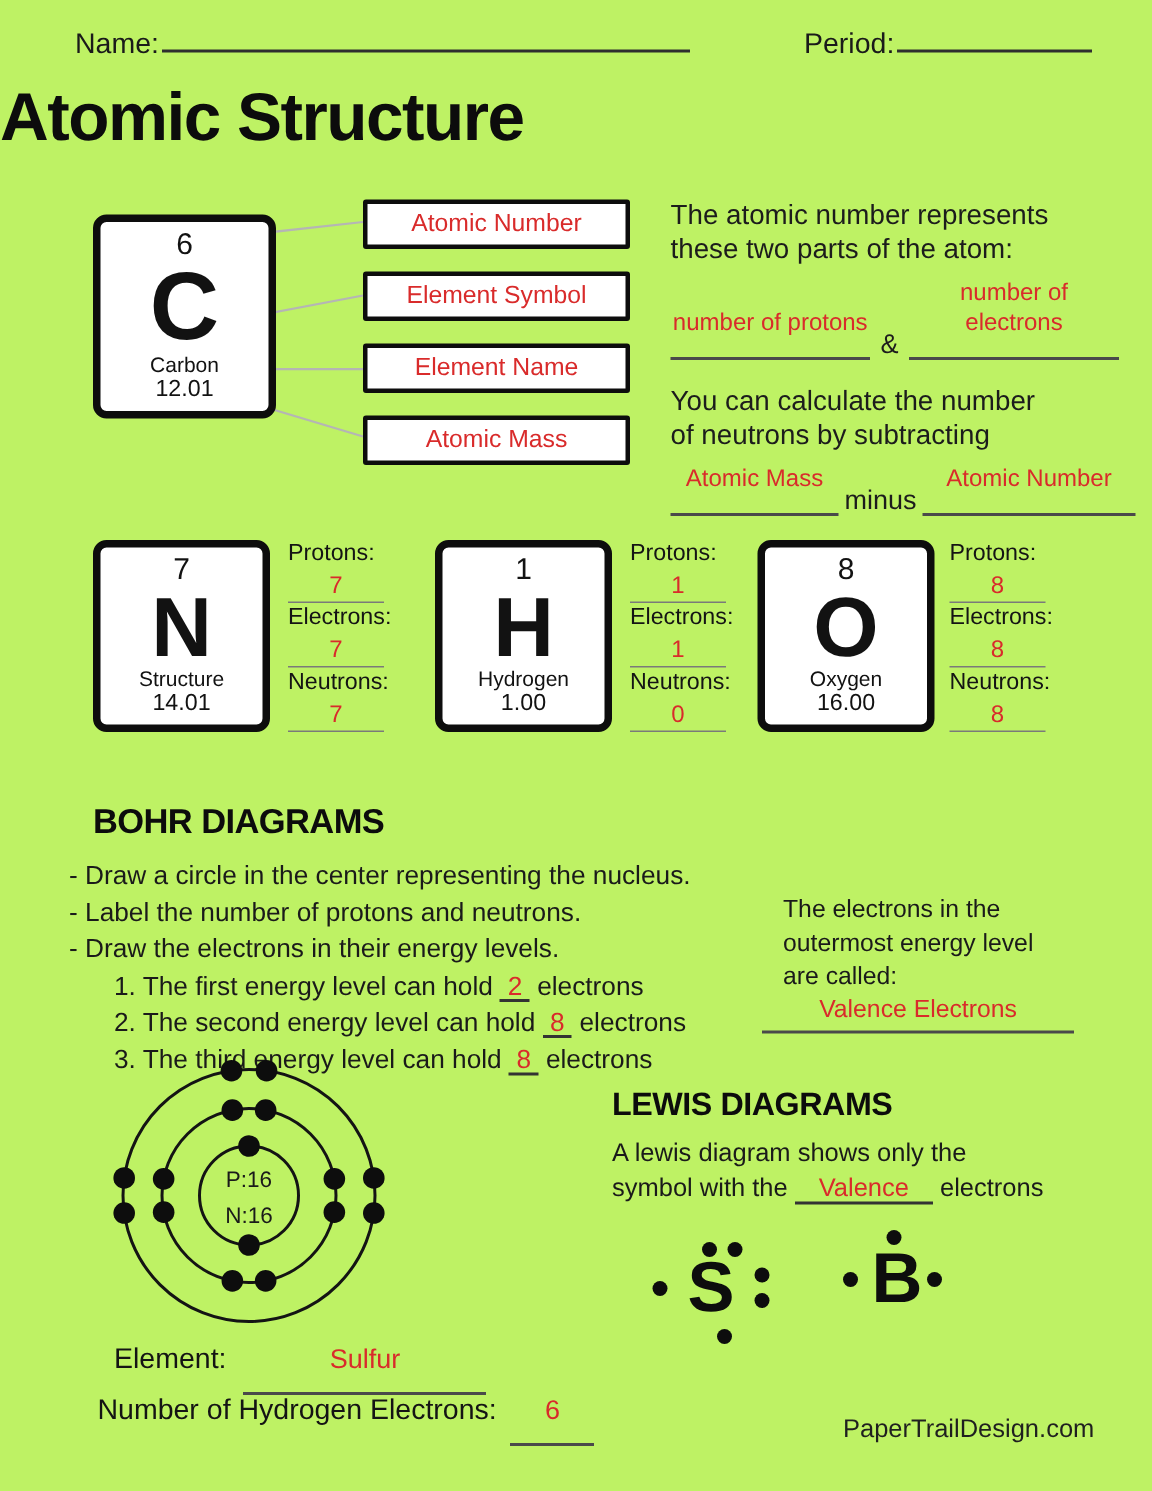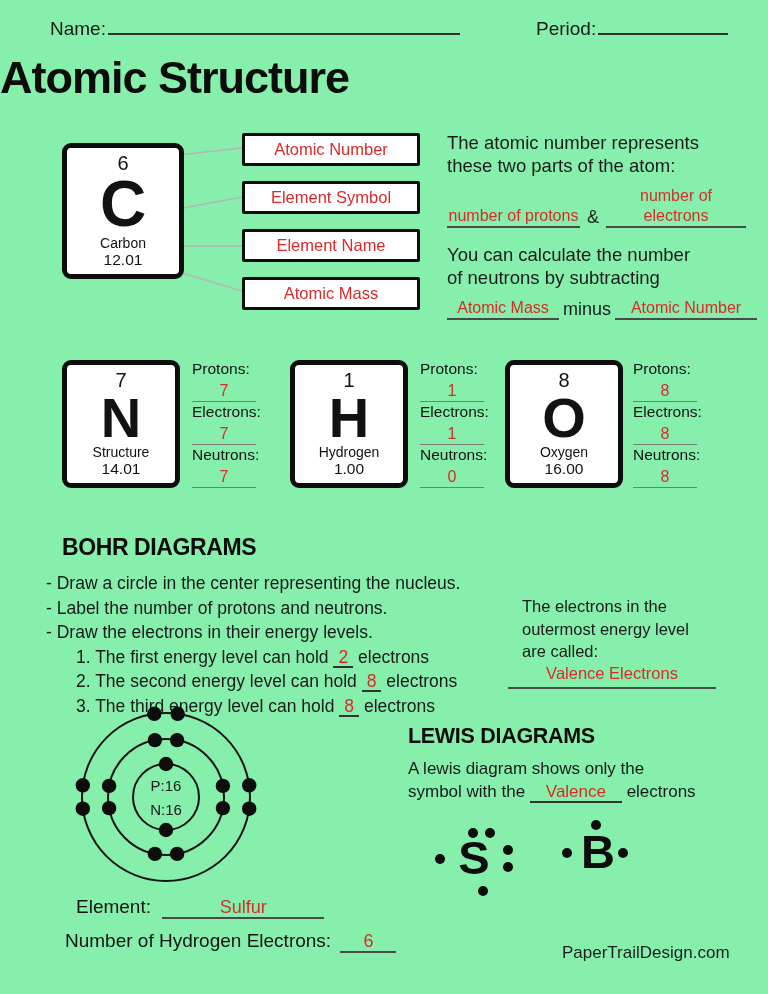--- a/index.html
+++ b/index.html
@@ -1,40 +1,40 @@
 <!DOCTYPE html>
 <html style="--red: #d92b2b; --ink: #121212;"><head>
 <meta charset="utf-8">
 <style>
   :root{ --red:#d92b2b; --ink:#121212; --uline:#4a4a4a; }
   *{box-sizing:border-box; margin:0; padding:0;}
   html,body{background:#ffffff;}
   body{font-family:"Liberation Sans","DejaVu Sans",sans-serif; color:var(--ink);}
-  #page{position:relative; width:768px; height:994px; background:#86efac; overflow:hidden;}
+  #page{position:relative; width:768px; height:994px; background:#bef264; overflow:hidden;}
   .abs{position:absolute;}
 
   
   .hdr{font-size:19px; color:#1a1a1a;}
   .uline{display:inline-block; border-bottom:2px solid #2f2f2f; height:1em; vertical-align:baseline; margin-left:2px;}
   .title{left:0; right:0; top:52px; text-align:left; font-size:45px; font-weight:700; letter-spacing:-1px; color:#0c0c0c;}
 
   
   .card{border:5px solid #0d0d0d; border-radius:9px; background:#fff; display:flex; flex-direction:column; align-items:center; justify-content:space-between; text-align:center;}
   .card .num{font-size:20px; padding-top:4px;}
   .card .sym{font-size:58px; font-weight:700; line-height:.92;}
   .card .nm{font-size:14px;}
   .card .ms{font-size:15.5px; padding-bottom:5px;}
   .carbon{left:62px; top:143px; width:122px; height:136px;}
   .carbon .sym{font-size:64px;}
 
   .labelbox{left:242px; width:178px; height:33px; border:3px solid #0d0d0d; border-radius:2px; background:#fff; display:flex; align-items:center; justify-content:center; font-size:16.5px; color:var(--red);}
 
   .para{font-size:18.5px; line-height:23px; color:#1c1c1c;}
   .ansrow{display:flex; align-items:flex-end; gap:7px;}
-  .blank{display:inline-block; border-bottom:2px solid var(--uline); text-align:center; color:var(--red); font-size:16px; padding-bottom:0; line-height:20px;}
+  .blank{display:inline-block; border-bottom:2px solid var(--uline); text-align:center; color:var(--red); font-size:16px; padding-bottom:12px; line-height:20px;}
   .amp{font-size:18px; color:#1c1c1c;}
 
   
   .pcard{top:360px; width:118px; height:128px;}
   .pcard .sym{font-size:56px;}
   .pcol{top:360px; width:92px;}
   .pcol .plab{font-size:15.5px; color:#141414; height:19px;}
   .pcol .pans{border-bottom:1.5px solid #7a7a7a; width:64px; text-align:center; color:var(--red); font-size:16px; height:23px; line-height:23px; margin-bottom:1px;}
 
   .h2{font-size:23px; font-weight:700; letter-spacing:-.4px; color:#0c0c0c;}

